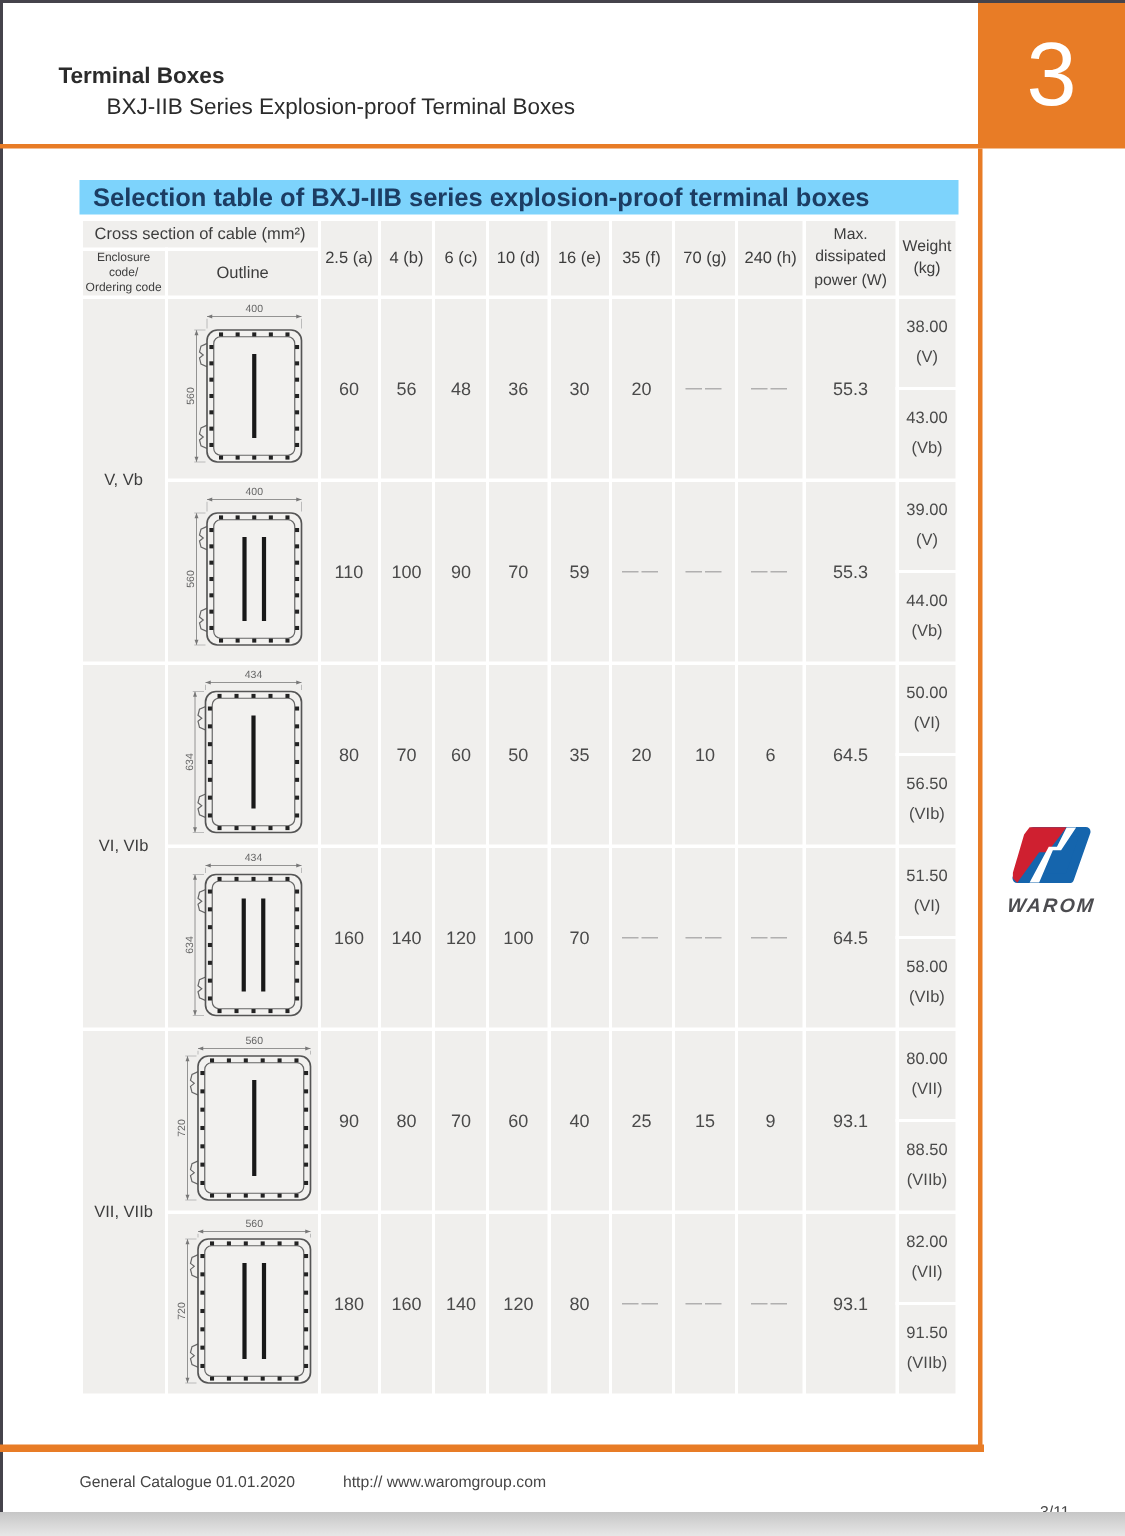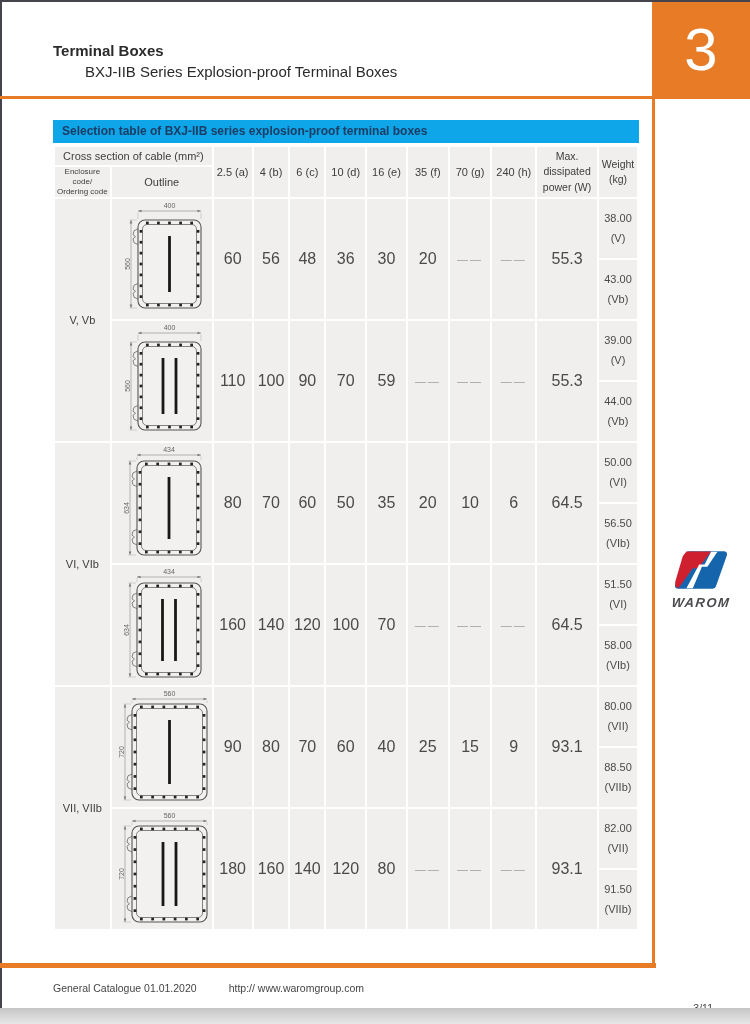--- a/index.html
+++ b/index.html
@@ -6,42 +6,42 @@
   body{
     width:750px;height:1024px;position:relative;background:#ffffff;
     font-family:"Liberation Sans","DejaVu Sans",sans-serif;
     overflow:hidden;
   }
   .page-edge-top{position:absolute;left:0;top:0;width:750px;height:2px;background:#45434b;}
   .page-edge-left{position:absolute;left:0;top:0;width:2px;height:1008px;background:#45434b;}
   .bottom-band{position:absolute;left:0;bottom:0;width:750px;height:16px;
     background:linear-gradient(#c6c6c6,#e7e7e7);}
   
-  .header{position:absolute;left:53px;top:42px;color:#2b2b2b;}
+  .header{position:absolute;left:39px;top:42px;color:#2b2b2b;}
   .header .h1{font-size:15px;font-weight:bold;margin-bottom:4px;}
   .header .h2{font-size:15px;font-weight:normal;margin-left:32px;}
   .chapter-tab{position:absolute;left:652px;top:2px;width:98px;height:97px;background:#e87c26;
     color:#ffffff;font-size:60px;text-align:center;line-height:95px;}
   .rule-top{position:absolute;left:0;top:96px;width:652px;height:3px;background:#e87c26;}
   .rule-right{position:absolute;left:652px;top:99px;width:3px;height:869px;background:#e87c26;}
   .rule-bottom{position:absolute;left:0;top:963px;width:656px;height:5px;background:#e87c26;}
   
   .content{position:absolute;left:53px;top:120px;width:586px;}
-  .tbl-title{background:#0ea5e9;color:#1c3d63;font-weight:bold;font-size:12px;
+  .tbl-title{background:#7dd3fc;color:#1c3d63;font-weight:bold;font-size:17px;
     height:23px;line-height:23px;padding-left:9px;margin-bottom:2px;}
   .notes{background:#f0efed;padding:2px 0 1px 0;}
   .note{font-size:10.5px;color:#3d3d3d;height:15px;line-height:15px;padding-left:9px;}
   table{border-collapse:collapse;table-layout:fixed;}
   td{background:#f0efed;border:2px solid #ffffff;text-align:center;vertical-align:middle;
      color:#4a4a4a;padding:0;overflow:hidden;}
   td.hcell{font-size:11px;color:#3d3d3d;}
   td.hcell.tiny{font-size:8px;line-height:1.25;}
   td.hcell.small2{font-size:10.5px;line-height:1.45;}
   td.codecell{font-size:11px;color:#3d3d3d;}
-  td.val{font-size:16px;}
+  td.val{font-size:12px;}
   td.dash{font-size:11px;color:#9c9c9c;letter-spacing:2px;}
   td.wcell{font-size:11px;line-height:1.75;margin-left:32px;}
   td.outlinecell svg{display:block;margin:0 auto;}
   
   .logo{position:absolute;left:661px;top:549px;width:80px;text-align:center;}
   .logo-text{font-size:13px;font-weight:bold;font-style:italic;color:#4c4c50;
     letter-spacing:1.5px;transform:skewX(-6deg);margin-top:0px;}
   
   .footer{position:absolute;left:53px;top:982px;width:660px;font-size:10.5px;color:#454545;}
   .footer .url{margin-left:32px;}

